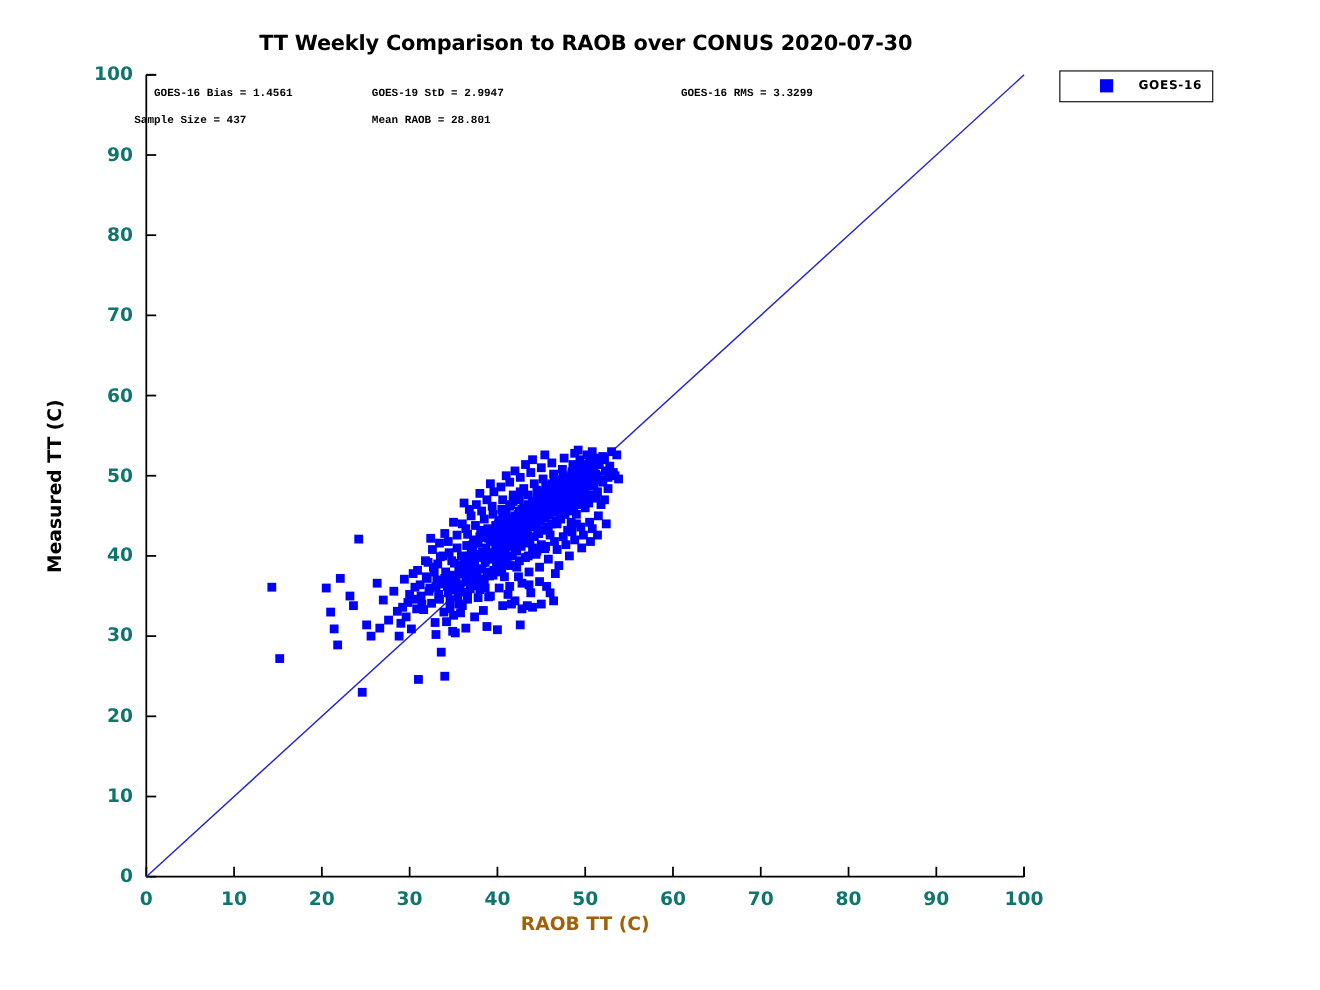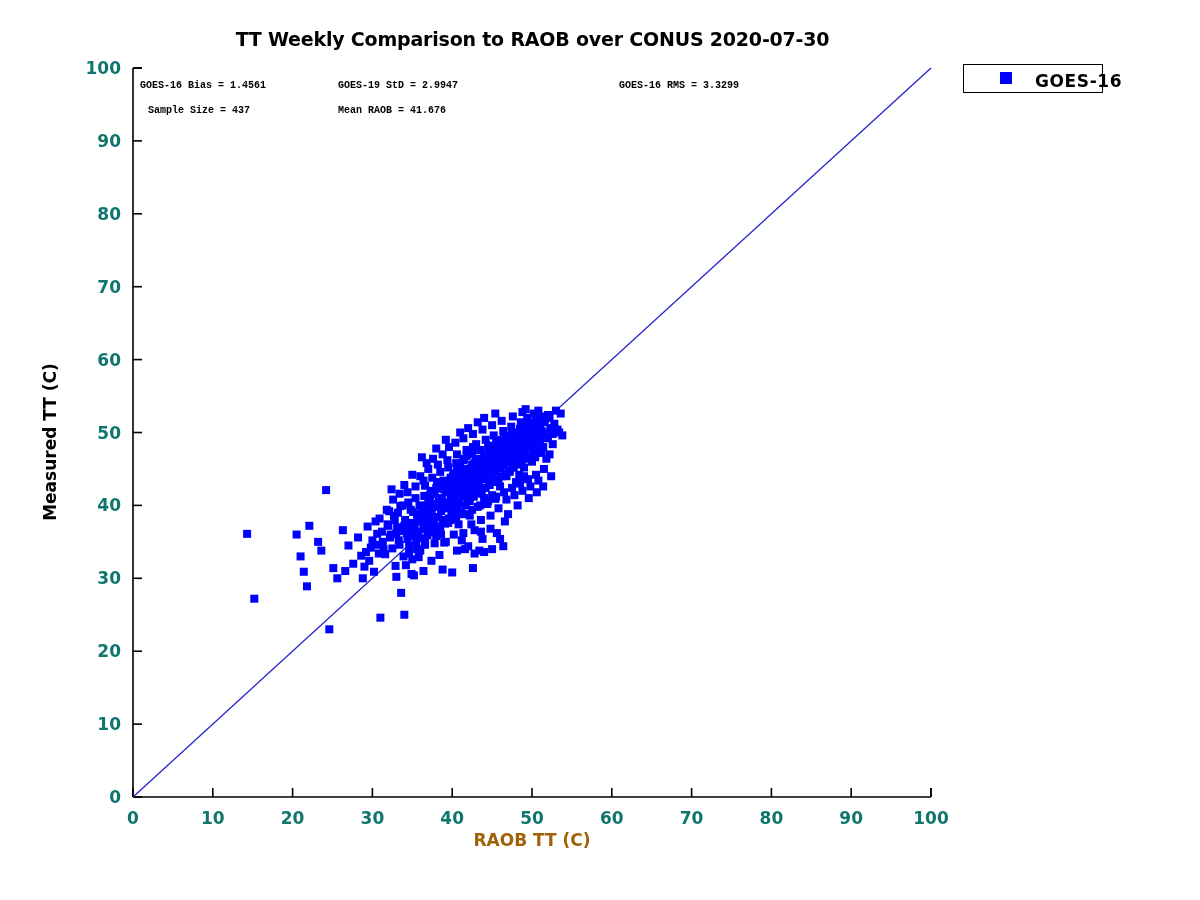--- a/index.html
+++ b/index.html
@@ -36,21 +36,21 @@
     position: absolute;
     font-size: 10px;
     font-weight: bold;
     color: #000000;
     white-space: nowrap;
     font-family: Liberation Mono, monospace;
   }
   #annot-bias   { left: 140px; top: 80px; }
   #annot-std    { left: 338px; top: 80px; }
   #annot-rms    { left: 619px; top: 80px; }
-  #annot-sample { left: 148px; top: 105px; }
+  #annot-sample { left: 122px; top: 105px; }
   #annot-mean   { left: 338px; top: 105px; }
 
   #plot-svg {
     position: absolute;
     left: 0; top: 0;
   }
   .tick-label {
     position: absolute;
     font-size: 17px;
     font-weight: bold;
@@ -105,39 +105,39 @@
     left: 1000px;
     top: 72px;
     width: 12px;
     height: 12px;
     background: #0000ff;
   }
   #legend-label {
     position: absolute;
     left: 1035px;
     top: 71px;
-    font-size: 17px;
+    font-size: 11px;
     font-weight: bold;
     letter-spacing: 0.6px;
     color: #000000;
     font-family: "DejaVu Sans", sans-serif;
   }
 </style>
 </head>
 <body>
 
 <div id="figure">
 
   <div id="chart-title">TT Weekly Comparison to RAOB over CONUS 2020-07-30</div>
 
   <div class="annot" id="annot-bias">GOES-16 Bias = 1.4561</div>
   <div class="annot" id="annot-std">GOES-19 StD = 2.9947</div>
   <div class="annot" id="annot-rms">GOES-16 RMS = 3.3299</div>
   <div class="annot" id="annot-sample">Sample Size = 437</div>
-  <div class="annot" id="annot-mean">Mean RAOB = 41.676</div>
+  <div class="annot" id="annot-mean">Mean RAOB = 28.801</div>
 
   <svg id="plot-svg" width="1200" height="900">
     <g id="axes-group">
         <line x1="133" y1="68" x2="133" y2="797" stroke="#000" stroke-width="1.6"></line>
         <line x1="133" y1="797" x2="931" y2="797" stroke="#000" stroke-width="1.6"></line>
         <line x1="133" y1="68" x2="142" y2="68" stroke="#000" stroke-width="1.6"></line>
         <line x1="931" y1="797" x2="931" y2="788" stroke="#000" stroke-width="1.6"></line>
         <line x1="133" y1="797" x2="142" y2="797" stroke="#000" stroke-width="1.6"></line>
         <line x1="133" y1="724.1" x2="142" y2="724.1" stroke="#000" stroke-width="1.6"></line>
         <line x1="133" y1="651.2" x2="142" y2="651.2" stroke="#000" stroke-width="1.6"></line>

